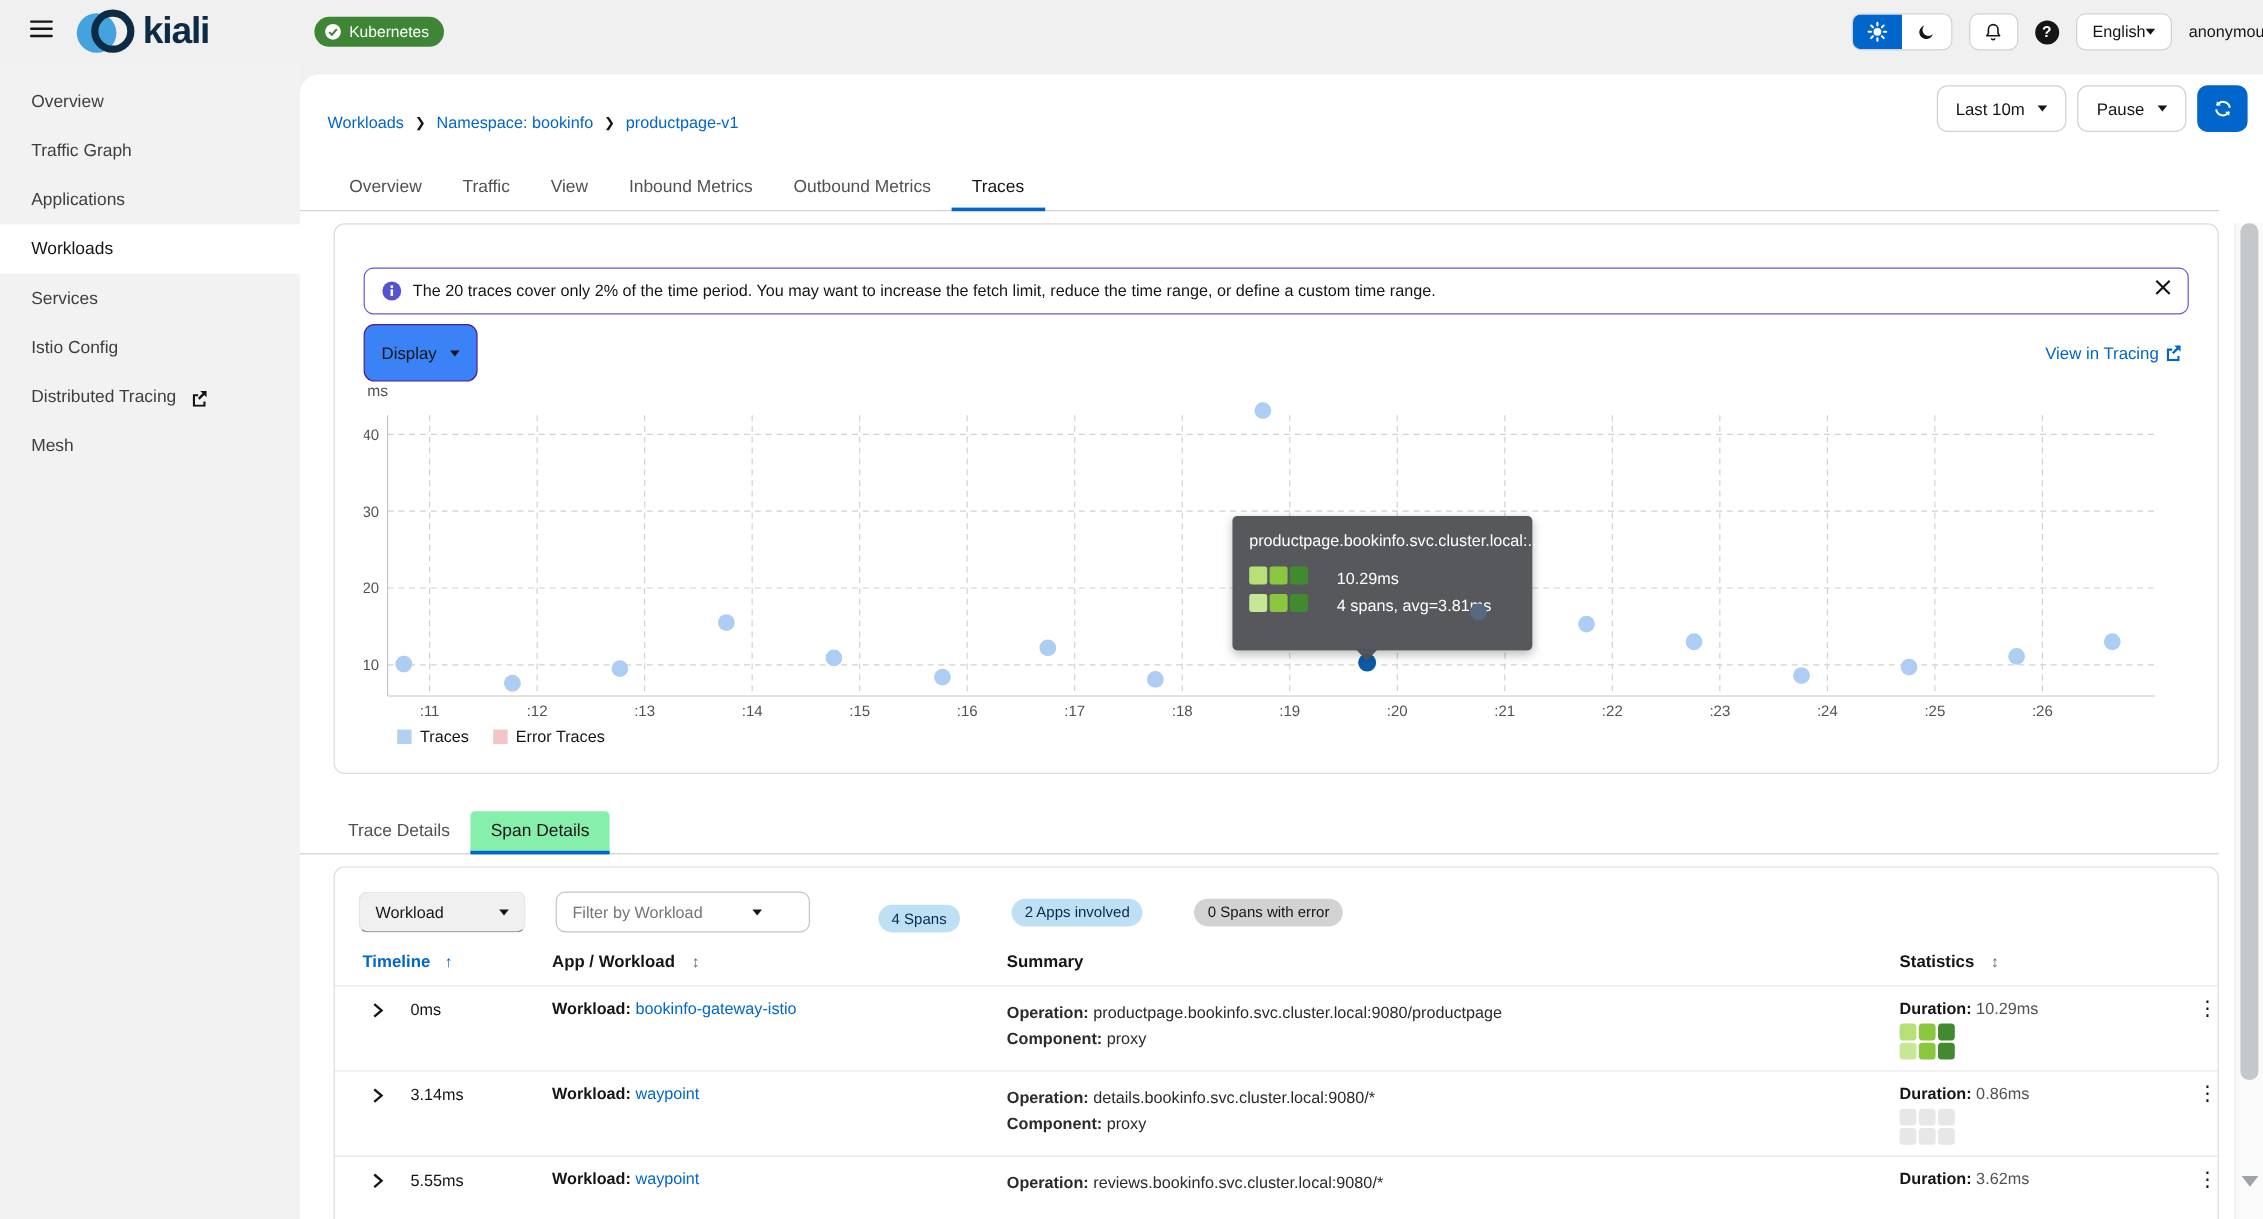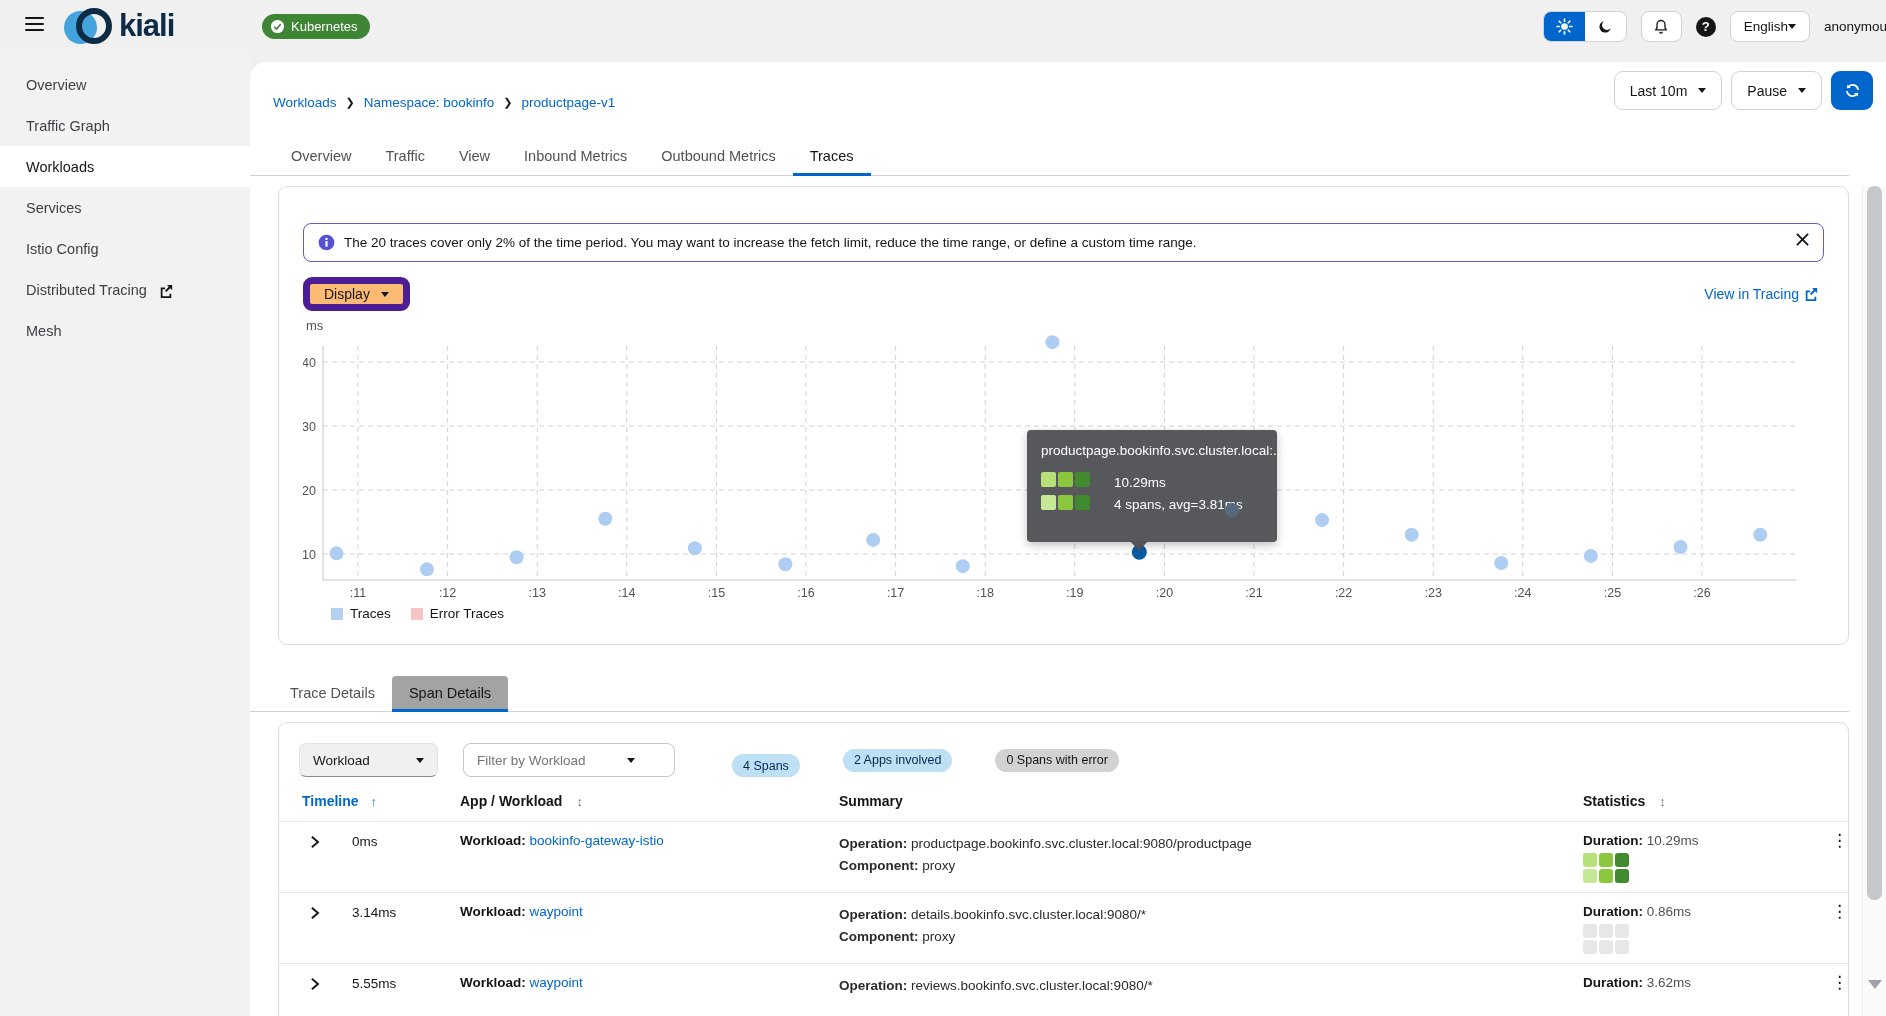--- a/index.html
+++ b/index.html
@@ -48,21 +48,21 @@
   .tab.active::after { content:""; position:absolute; left:0; right:0; bottom:-1px; height:3px; background:#0066cc; }
 
   
   .card { position:absolute; left:28px; width:1571px; background:#fff; border:1px solid #dcdcdc; border-radius:9px; }
   .card1 { top:124px; padding:36px 24px 20px; }
 
   .alert { border:1.5px solid #6459ce; border-radius:8px; padding:10px 44px 10px 14px; display:flex; align-items:center; gap:9px; font-size:13.5px; position:relative; }
   .alert-close { position:absolute; right:14px; top:9px; cursor:pointer; display:flex; }
 
   .display-row { margin-top:16px; display:flex; align-items:center; justify-content:space-between; height:32px; }
-  .display-btn { height:34px; background:#fdba74; border:7px solid #4c1d95; border-radius:9px; display:flex; align-items:center; gap:11px; padding:0 14px; font-size:14px; cursor:pointer; }
+  .display-btn { height:48px; background:#3b82f6; border:1px solid #4c1d95; border-radius:9px; display:flex; align-items:center; gap:11px; padding:0 14px; font-size:14px; cursor:pointer; }
   .tracing-link { color:#0066cc; font-size:14px; display:flex; align-items:center; gap:5px; cursor:pointer; text-decoration:none; margin-right:6px; }
 
   .chart-wrap { margin-top:8px; position:relative; height:306px; }
   .ms-label { position:absolute; top:0; left:3px; font-size:13px; color:#4f5255; }
   .chart-svg { position:absolute; top:16px; left:0; }
   .chart-svg text { font-family:"Liberation Sans","DejaVu Sans",sans-serif; }
   .legend { position:absolute; top:288px; left:28px; display:flex; gap:20px; align-items:center; }
   .legend-item { display:flex; align-items:center; gap:7px; font-size:13.5px; color:#151515; cursor:pointer; }
   .legend-swatch { width:12px; height:12px; display:inline-block; }
 
@@ -71,42 +71,42 @@
   .tt-body { display:flex; margin-top:14px; gap:24px; }
   .tt-sq, .sq-grid { display:grid; grid-template-columns:repeat(3,1fr); gap:2px; width:fit-content; }
   .tt-sq span { width:15px; height:15px; border-radius:2px; display:block; }
   .tt-lines div { font-size:13.5px; line-height:22px; }
   .tt-caret { position:absolute; left:103px; bottom:-9px; width:0; height:0; border:9px solid transparent; border-top:10px solid rgba(79,81,85,0.96); border-bottom:0; }
   .overlay-dot { position:absolute; width:14px; height:14px; border-radius:50%; z-index:4; }
 
   
   .subtabs { position:absolute; top:614px; left:0; width:1599px; display:flex; border-bottom:1px solid #d2d2d2; padding-left:23px; }
   .subtab { padding:9px 17px 10px; font-size:14.5px; color:#4f5255; cursor:pointer; position:relative; }
-  .subtab.active { background:#a3a3a3; color:#151515; border-radius:4px 4px 0 0; }
+  .subtab.active { background:#86efac; color:#151515; border-radius:4px 4px 0 0; }
   .subtab.active::after { content:""; position:absolute; left:0; right:0; bottom:-1px; height:3px; background:#0066cc; }
 
   
   .card2 { top:660px; height:330px; padding:20px 0 0; overflow:hidden; }
   .span-toolbar { display:flex; align-items:center; padding-left:20px; }
   .group-select { width:139px; height:34px; background:#f0f0f0; border:1px solid #e3e3e3; border-bottom:1px solid #8a8d90; border-radius:7px; display:flex; align-items:center; justify-content:space-between; padding:0 13px; font-size:13.5px; cursor:pointer; }
   .filter-box { width:212px; height:34px; margin-left:25px; background:#fff; border:1px solid #c4c4c4; border-radius:8px; display:flex; align-items:center; justify-content:flex-start; padding:0 13px; cursor:text; }
   .filter-box input { border:none; outline:none; font-size:13.5px; width:150px; font-family:inherit; background:transparent; }
   .badge { height:23px; border-radius:12px; display:flex; align-items:center; padding:0 11px; font-size:12.5px; }
   .badge.blue { background:#bee0f5; color:#06294d; }
   .badge.gray { background:#d2d2d2; color:#151515; }
   .b1 { margin-left:57px;margin-top:11px; } .b2, .b3 { margin-left:43px; }
 
   .span-table { margin-top:16px; }
   .thead, .trow { display:grid; grid-template-columns:158px 379px 744px 228px 1fr; padding-left:23px; align-items:start; }
   .thead { padding-bottom:12px; font-size:14px; font-weight:bold; }
   .th-sort { font-weight:normal; color:#6a6e73; margin-left:14px; font-size:13px; }
   .th-timeline { color:#0066cc; }
   .th-up { color:#0066cc; margin-left:12px; font-size:13px; }
   .trow { border-top:1px solid #e8e8e8; padding-top:11px; padding-bottom:9px; font-size:13.5px; }
-  .c-timeline { display:flex; align-items:center; gap:32px; }
+  .c-timeline { display:flex; align-items:center; gap:22px; }
   .chev { cursor:pointer; display:flex; margin-left:7px; margin-top:2px; }
   .blabel { font-weight:bold; }
   .link { color:#0066cc; text-decoration:none; cursor:pointer; }
   .c-summary div { line-height:22px; color:#2b2b2b; }
   .c-stats .dur { color:#4f5255; }
   .sq-grid { margin-top:5px; }
   .sq-grid span { width:14px; height:14px; border-radius:3px; display:block; }
   .c-kebab { padding-left:20px; }
   .kebab { font-size:17px; letter-spacing:0; cursor:pointer; color:#151515; line-height:16px; }
 
@@ -173,20 +173,23 @@
     <span class="user-name">anonymous</span>
   </div>
 </header>
 
 <nav class="sidebar">
   <div class="nav-item">
       <span>Overview</span>
     </div>
   <div class="nav-item">
       <span>Traffic Graph</span>
+    </div>
+  <div class="nav-item">
+      <span>Applications</span>
     </div>
   <div class="nav-item active">
       <span>Workloads</span>
     </div>
   <div class="nav-item">
       <span>Services</span>
     </div>
   <div class="nav-item">
       <span>Istio Config</span>
     </div>

